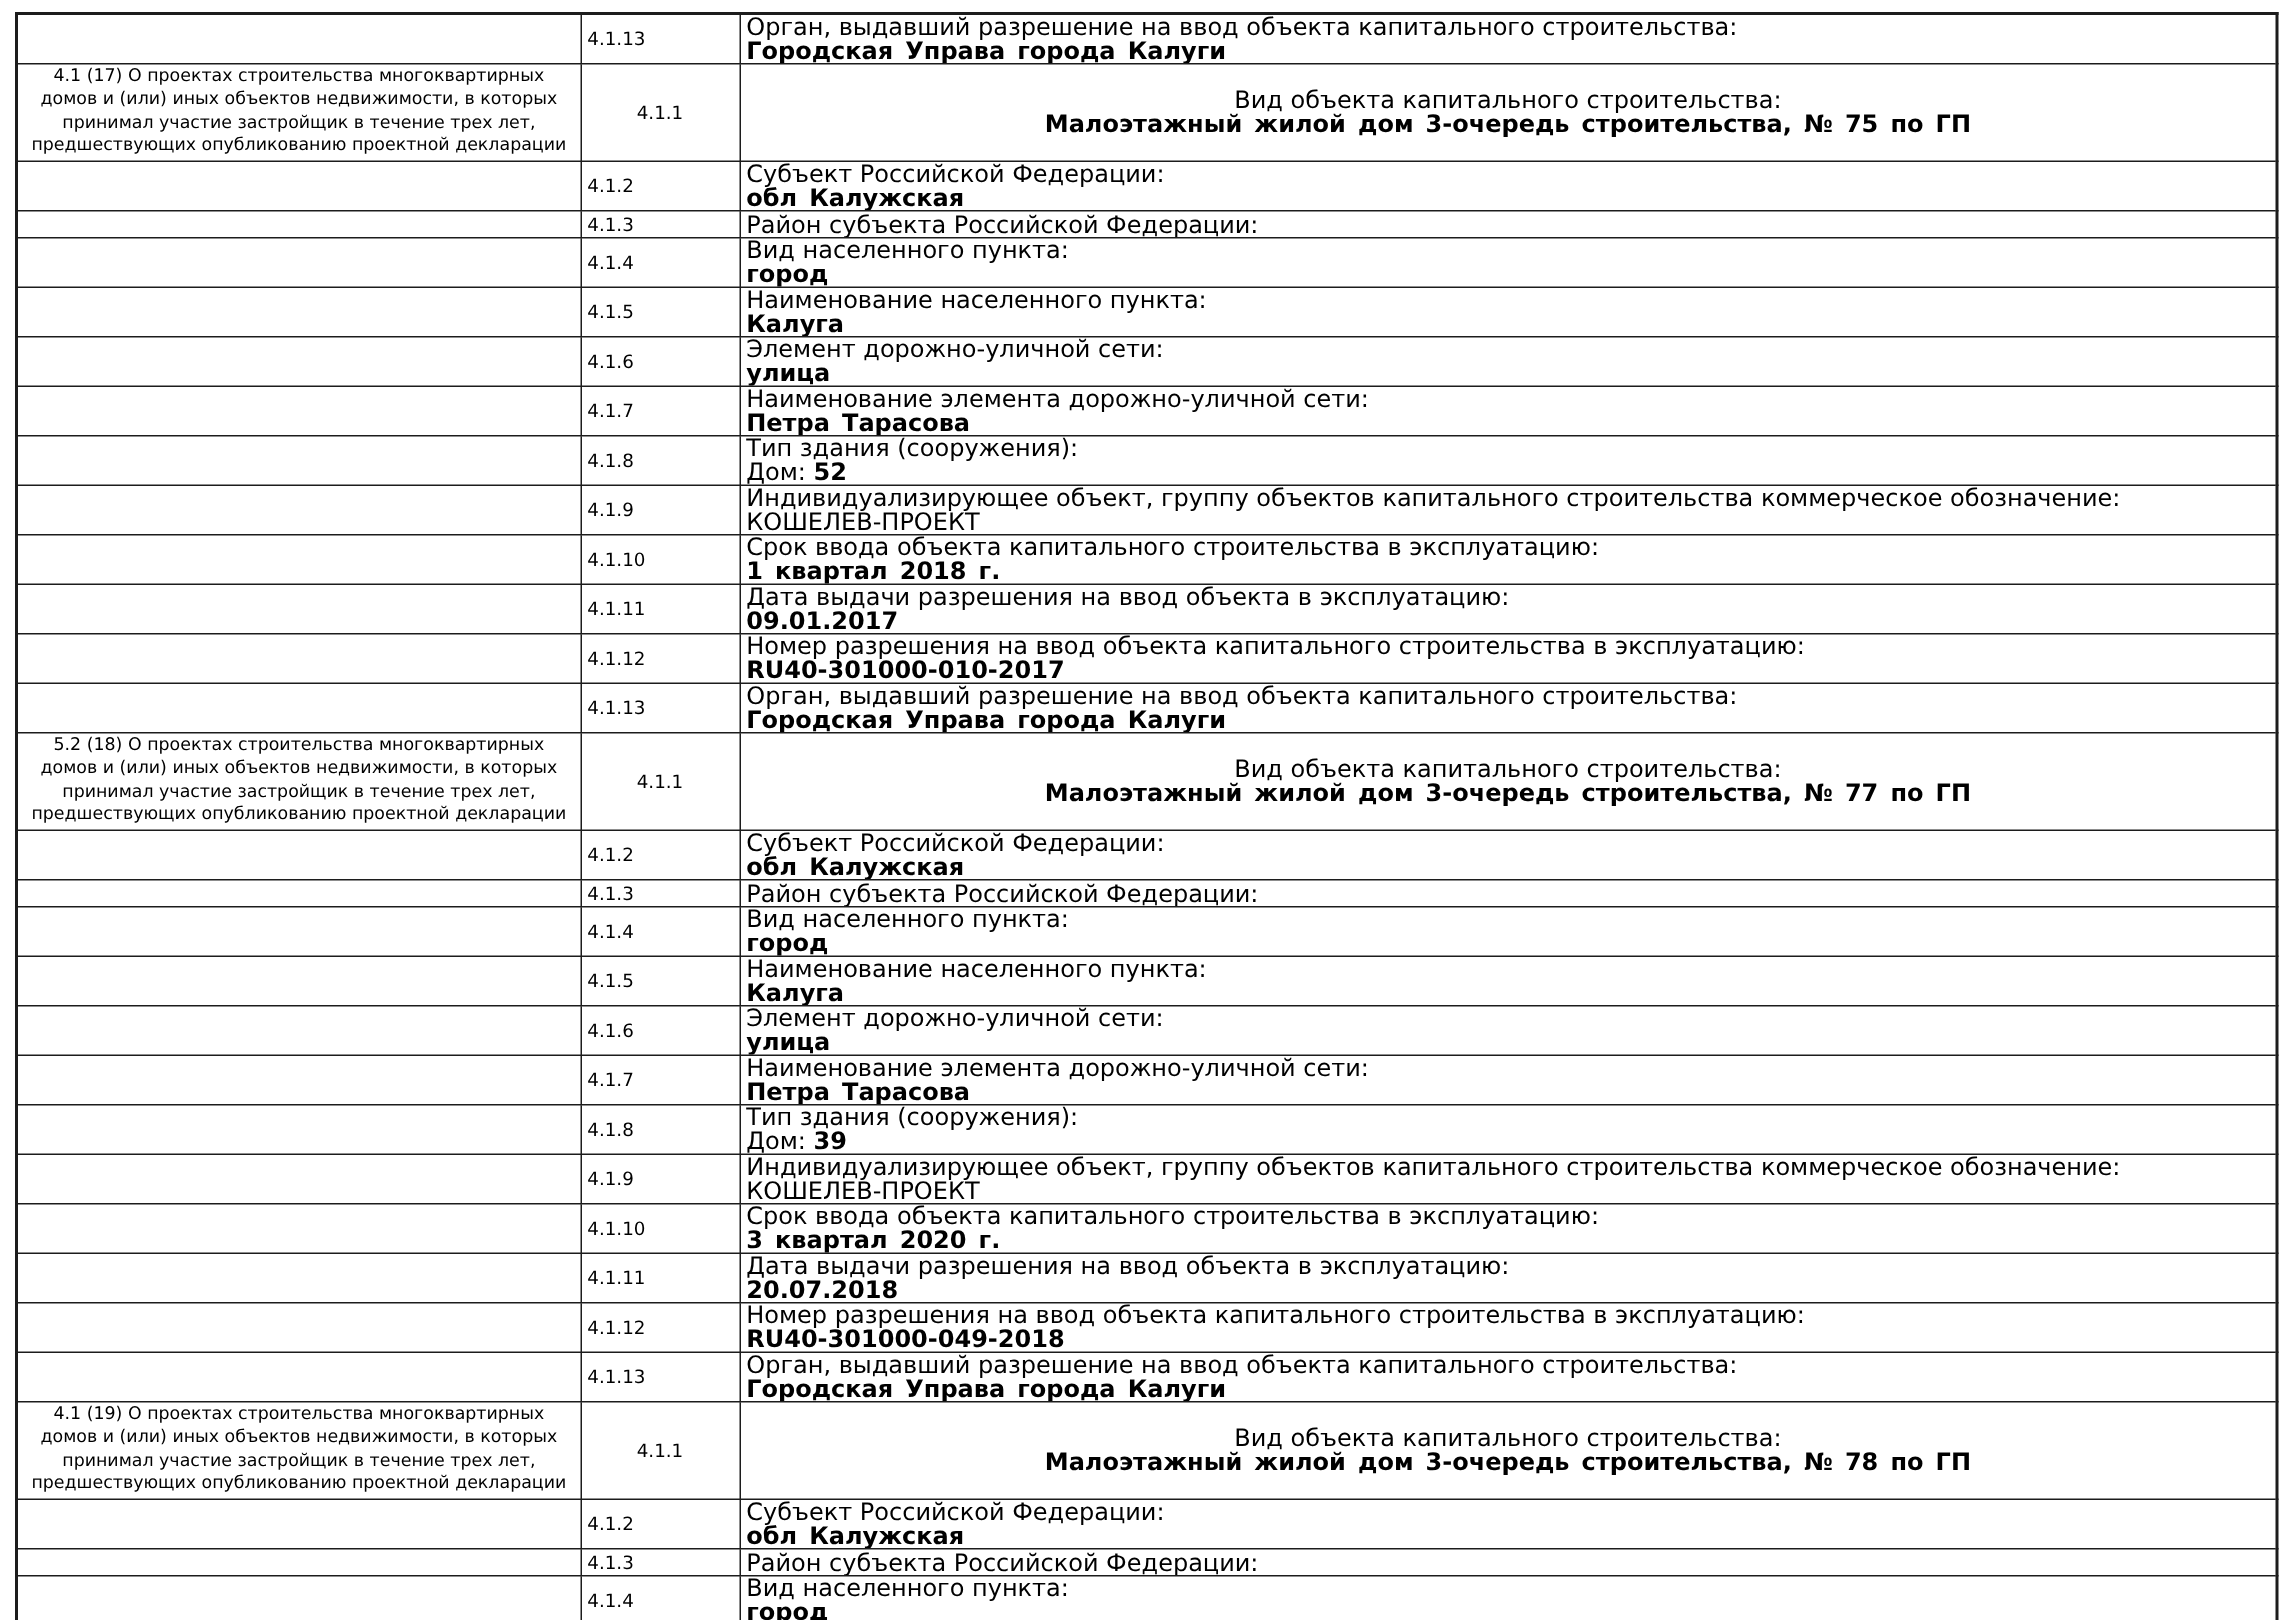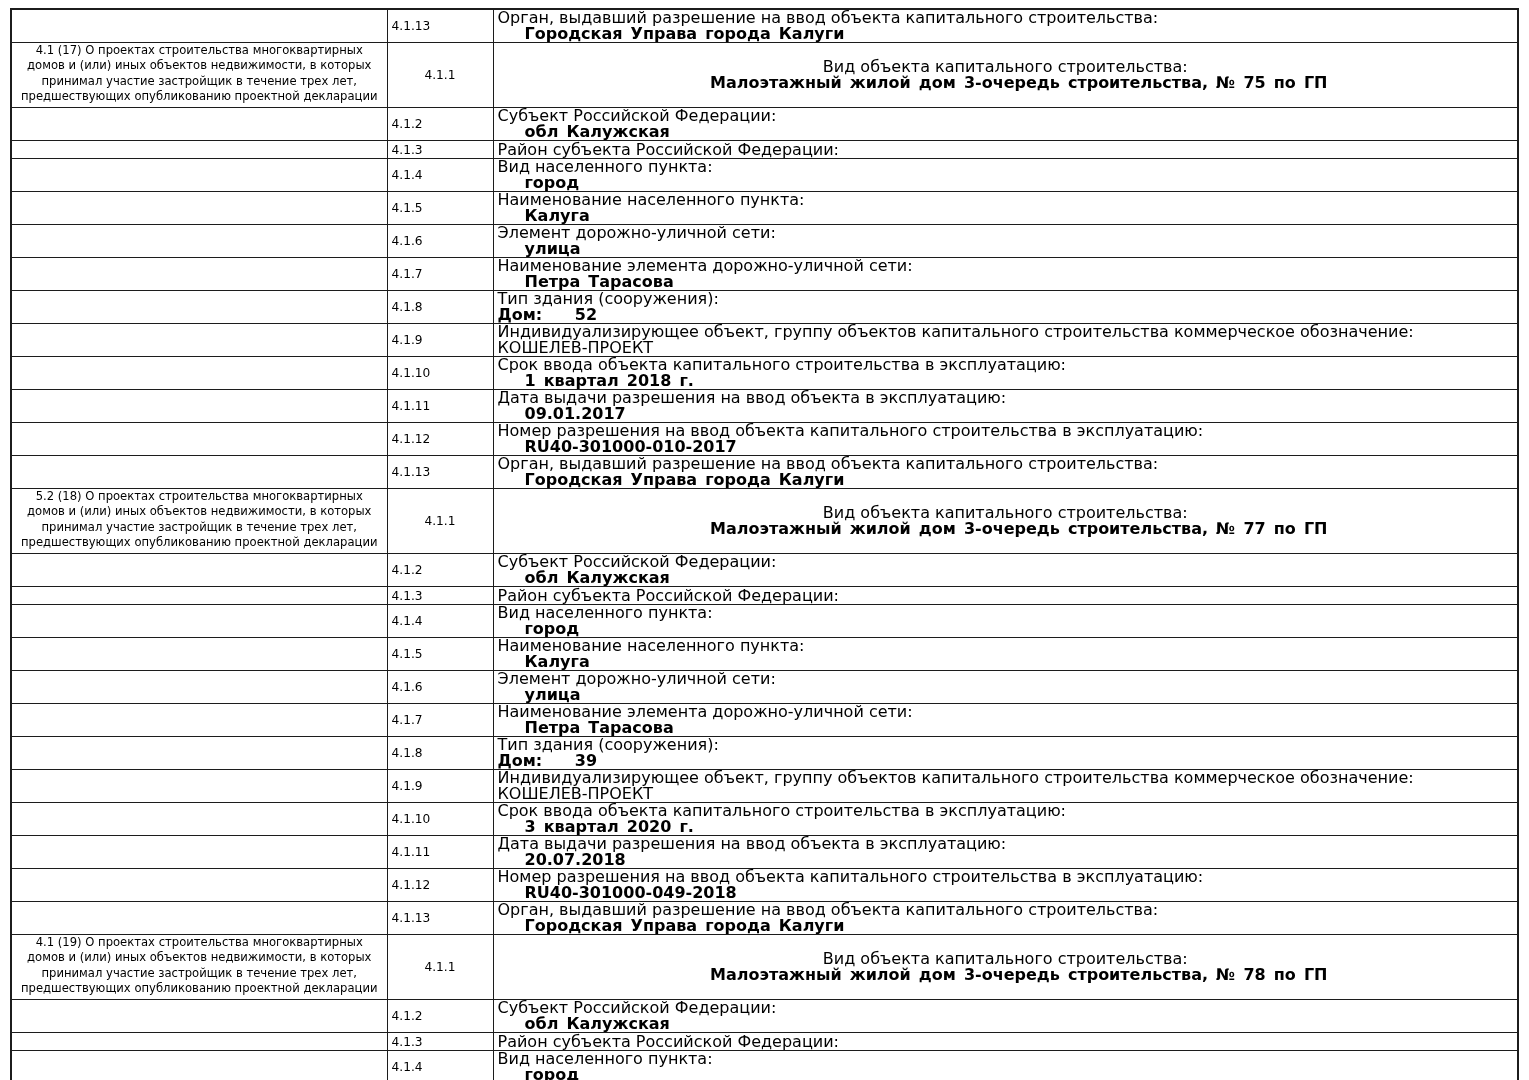--- a/index.html
+++ b/index.html
@@ -54,24 +54,23 @@
   td.field-cell {
     vertical-align: middle;
     font-size: 16px;
     line-height: 15.6px;
   }
   .field-label { white-space: nowrap; }
   .field-value { white-space: nowrap; }
   .field-value .bold {
     font-weight: 700;
     word-spacing: 2.5px;
-    margin-left: 27px;
   }
   .field-value .regular { font-weight: 400; }
-  .field-value .prefix { font-weight: 700; text-align: center; }
+  .field-value .prefix { font-weight: 400; text-align: center; }
 </style>
 </head>
 <body>
 
 <div class="page">
   <table class="decl">
     <colgroup>
       <col class="c-section">
       <col class="c-code">
       <col class="c-field">

